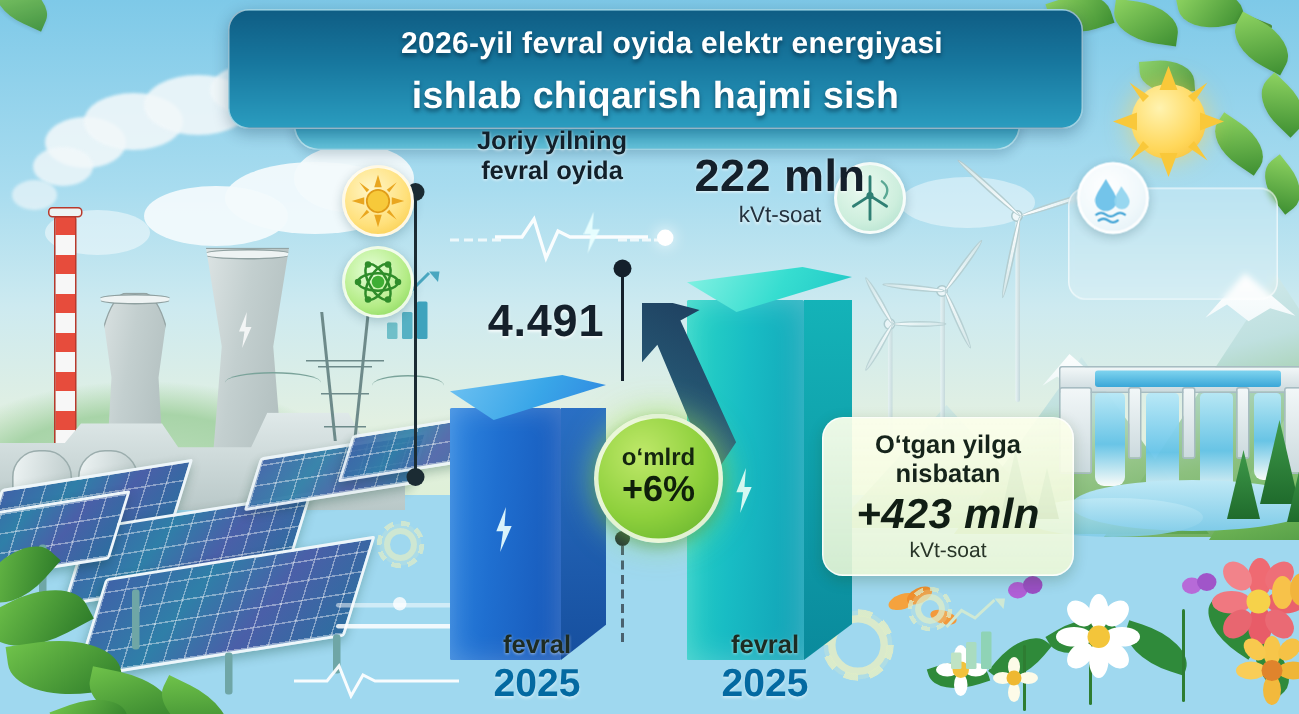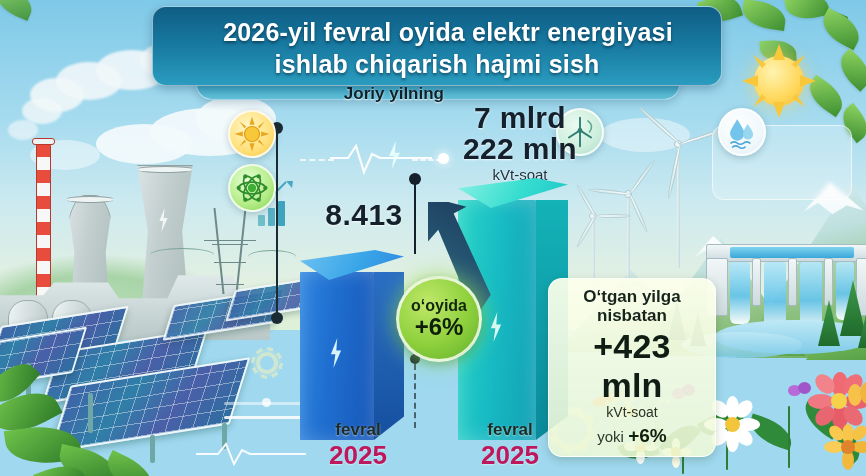--- a/index.html
+++ b/index.html
@@ -155,21 +155,21 @@
     border-radius:14px;
     border:1.6px solid rgba(255,255,255,.55);
     box-shadow:0 3px 10px rgba(0,40,70,.28);
   }
   .title-banner .tl {
     position:absolute; left:0; right:0;
     text-align:center; color:#ffffff; font-weight:bold;
     letter-spacing:.2px; white-space:nowrap;
     text-shadow:0 2px 3px rgba(0,30,50,.55);
   }
-  .tl1 { top:11px; font-size:25px;padding-left:22px; }
+  .tl1 { top:11px; font-size:20px;padding-left:22px; }
   .tl2 { top:43px; font-size:25px; }
   .banner-tail {
     position:absolute; left:196px; top:78px; width:484px; height:22px;
     background:linear-gradient(#2a9cbf,#63c0d8);
     border-radius:0 0 16px 16px;
     border:1.5px solid rgba(255,255,255,.55); border-top:none;
     box-shadow:0 3px 8px rgba(0,40,70,.2);
   }
 
   
@@ -231,21 +231,21 @@
   #label2025 .v-big { font-size:30px; letter-spacing:.5px; }
   #label2025 .v-sub { font-size:14px; margin-top:1px; }
 
   #label2026 { left:160px; top:22px; width:160px; }
   #label2026 .v-big { font-size:30px; line-height:31px; letter-spacing:.3px; }
   #label2026 .v-sub { font-size:15px; margin-top:2px; }
 
   
   .x-label { position:absolute; text-align:center; white-space:nowrap; }
   .x-top { font-size:17px; font-weight:bold; color:#1d2b22; text-shadow:0 1px 2px rgba(255,255,255,.55); }
-  .x-bot { font-size:26px; font-weight:bold; color:#be185d; text-shadow:0 1px 2px rgba(255,255,255,.5); }
+  .x-bot { font-size:26px; font-weight:bold; color:#0369a1; text-shadow:0 1px 2px rgba(255,255,255,.5); }
   #x2025 { left:18px; top:340px; width:120px; }
   #x2026 { left:170px; top:340px; width:120px; }
 
   
   .badge-growth {
     position:absolute; left:116px; top:196px; width:86px; height:86px;
     border-radius:50%;
     background:radial-gradient(circle at 36% 30%, #bfe86a 0%, #8ed03c 55%, #5eae2c 100%);
     border:3px solid rgba(255,255,255,.78);
     box-shadow:0 0 22px rgba(150,220,90,.75), 0 3px 8px rgba(0,60,20,.28);
@@ -279,38 +279,38 @@
   .dash-dot {
     position:absolute; left:130px; top:274px; width:10px; height:10px;
     border-radius:50%; background:#1d2b33;
   }
   .dash-h {
     position:absolute; border-top:2px dashed rgba(255,255,255,.75);
   }
 
   
   .note-left {
-    position:absolute; left:292px; top:84px; width:152px; text-align:right;
+    position:absolute; left:292px; top:84px; width:152px; text-align:center;
   }
   .note-left div {
     font-size:17px; font-weight:bold; color:#12202a; line-height:20px;
     text-shadow:0 1px 2px rgba(255,255,255,.75);
   }
 
   
   .card-right {
     position:absolute; left:548px; top:278px; width:168px; padding:8px 10px 9px;
     background:linear-gradient(rgba(252,255,235,.93),rgba(238,248,215,.88));
     border-radius:14px;
     border:1.4px solid rgba(255,255,255,.8);
     box-shadow:0 3px 9px rgba(30,70,20,.22);
     text-align:center;
   }
   .cr-t1 { font-size:17px; font-weight:bold; color:#16241b; line-height:19px; }
-  .cr-big { font-size:34px; font-weight:bold; color:#101d14; margin-top:2px; letter-spacing:.2px; }
+  .cr-big { font-size:28px; font-weight:bold; color:#101d14; margin-top:2px; letter-spacing:.2px;font-style:italic; }
   .cr-unit { font-size:14px; color:#283528; margin-top:-1px; }
   .cr-line { font-size:15px; color:#2b3a2b; margin-top:5px; }
   .cr-line b { font-size:19px; color:#10200f; }
 
   
   .glass-panel {
     position:absolute; left:712px; top:125px; width:140px; height:75px;
     background:rgba(255,255,255,.22);
     border:1.3px solid rgba(255,255,255,.6);
     border-radius:12px;
@@ -708,33 +708,33 @@
   </div>
 
   <div class="banner-tail"></div>
   <div class="title-banner">
     <div class="tl tl1">2026-yil fevral oyida elektr energiyasi</div>
     <div class="tl tl2">ishlab chiqarish hajmi sish</div>
   </div>
 
   <div class="note-left">
     <div>Joriy yilning</div>
+    <div>fevral oyida</div>
   </div>
 
   <svg style="position:absolute;left:330px;top:140px;width:102px;height:36px;">
     <polyline points="0,18 18,18 26,6 34,32 42,14 50,18 102,18" fill="none" stroke="#ffffff" stroke-width="2.2" opacity=".92"></polyline>
   </svg>
   <div class="bolt" style="left:386px;top:141px;width:17px;height:28px;"></div>
   <div class="dash-h" style="left:300px;top:159px;width:34px;"></div>
   <div class="dash-h" style="left:412px;top:159px;width:30px;"></div>
   <div style="position:absolute;left:438px;top:153px;width:11px;height:11px;border-radius:50%;
               background:#ffffff;box-shadow:0 0 10px rgba(255,255,255,.95);"></div>
 
   <div class="v-label" id="label2026" style="position:absolute;left:440px;top:102px;width:160px;">
-    <div class="v-big">7 mlrd</div>
     <div class="v-big">222 mln</div>
     <div class="v-sub">kVt-soat</div>
   </div>
 
   <div class="chart-zone">
 
     <div class="marker-dot"></div>
     <div class="marker-line"></div>
     <div class="dash-dot"></div>
     <div class="dash-v"></div>
@@ -751,42 +751,38 @@
       <div class="bar-side"></div>
       <div class="bar-front">
         <div class="bolt" style="left:30px;top:112px;"></div>
       </div>
       <div class="bar-top"></div>
     </div>
 
     <div class="up-arrow"></div>
 
     <div class="badge-growth">
-      <div class="bg-t">o‘oyida</div>
+      <div class="bg-t">o‘mlrd</div>
       <div class="bg-v">+6%</div>
     </div>
 
     <div class="v-label" id="label2025">
-      <div class="v-big">8.413</div>
+      <div class="v-big">4.491</div>
     </div>
 
     <div class="x-label" id="x2025">
       <div class="x-top">fevral</div>
       <div class="x-bot">2025</div>
     </div>
     <div class="x-label" id="x2026">
       <div class="x-top">fevral</div>
       <div class="x-bot">2025</div>
     </div>
   </div>
 
   <div class="card-right">
     <div class="cr-t1">O‘tgan yilga</div>
     <div class="cr-t1">nisbatan</div>
     <div class="cr-big">+423 mln</div>
     <div class="cr-unit">kVt-soat</div>
-    <div class="cr-line">
-      <span>yoki</span>
-      <b>+6%</b>
-    </div>
   </div>
 
 </div>
 
 </body></html>

